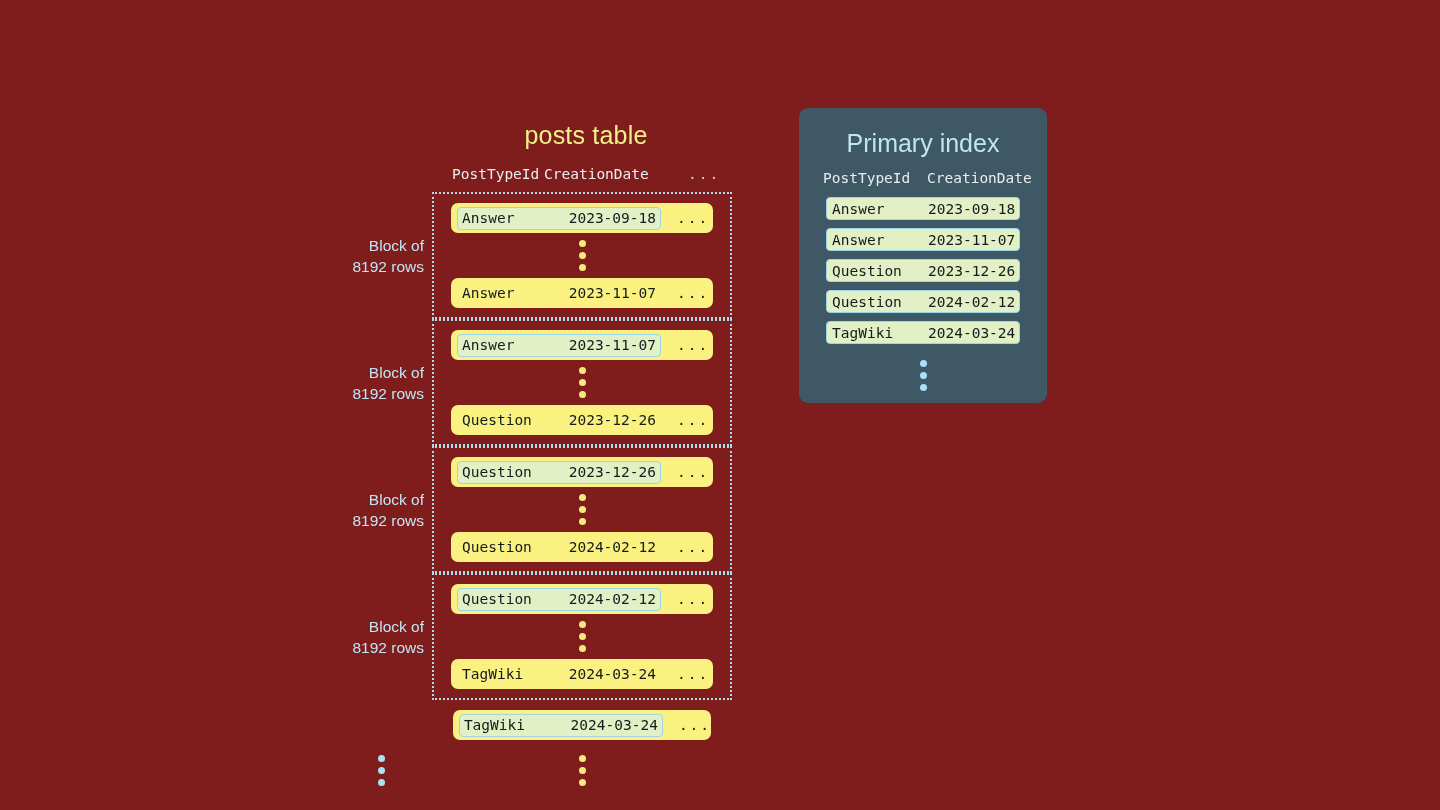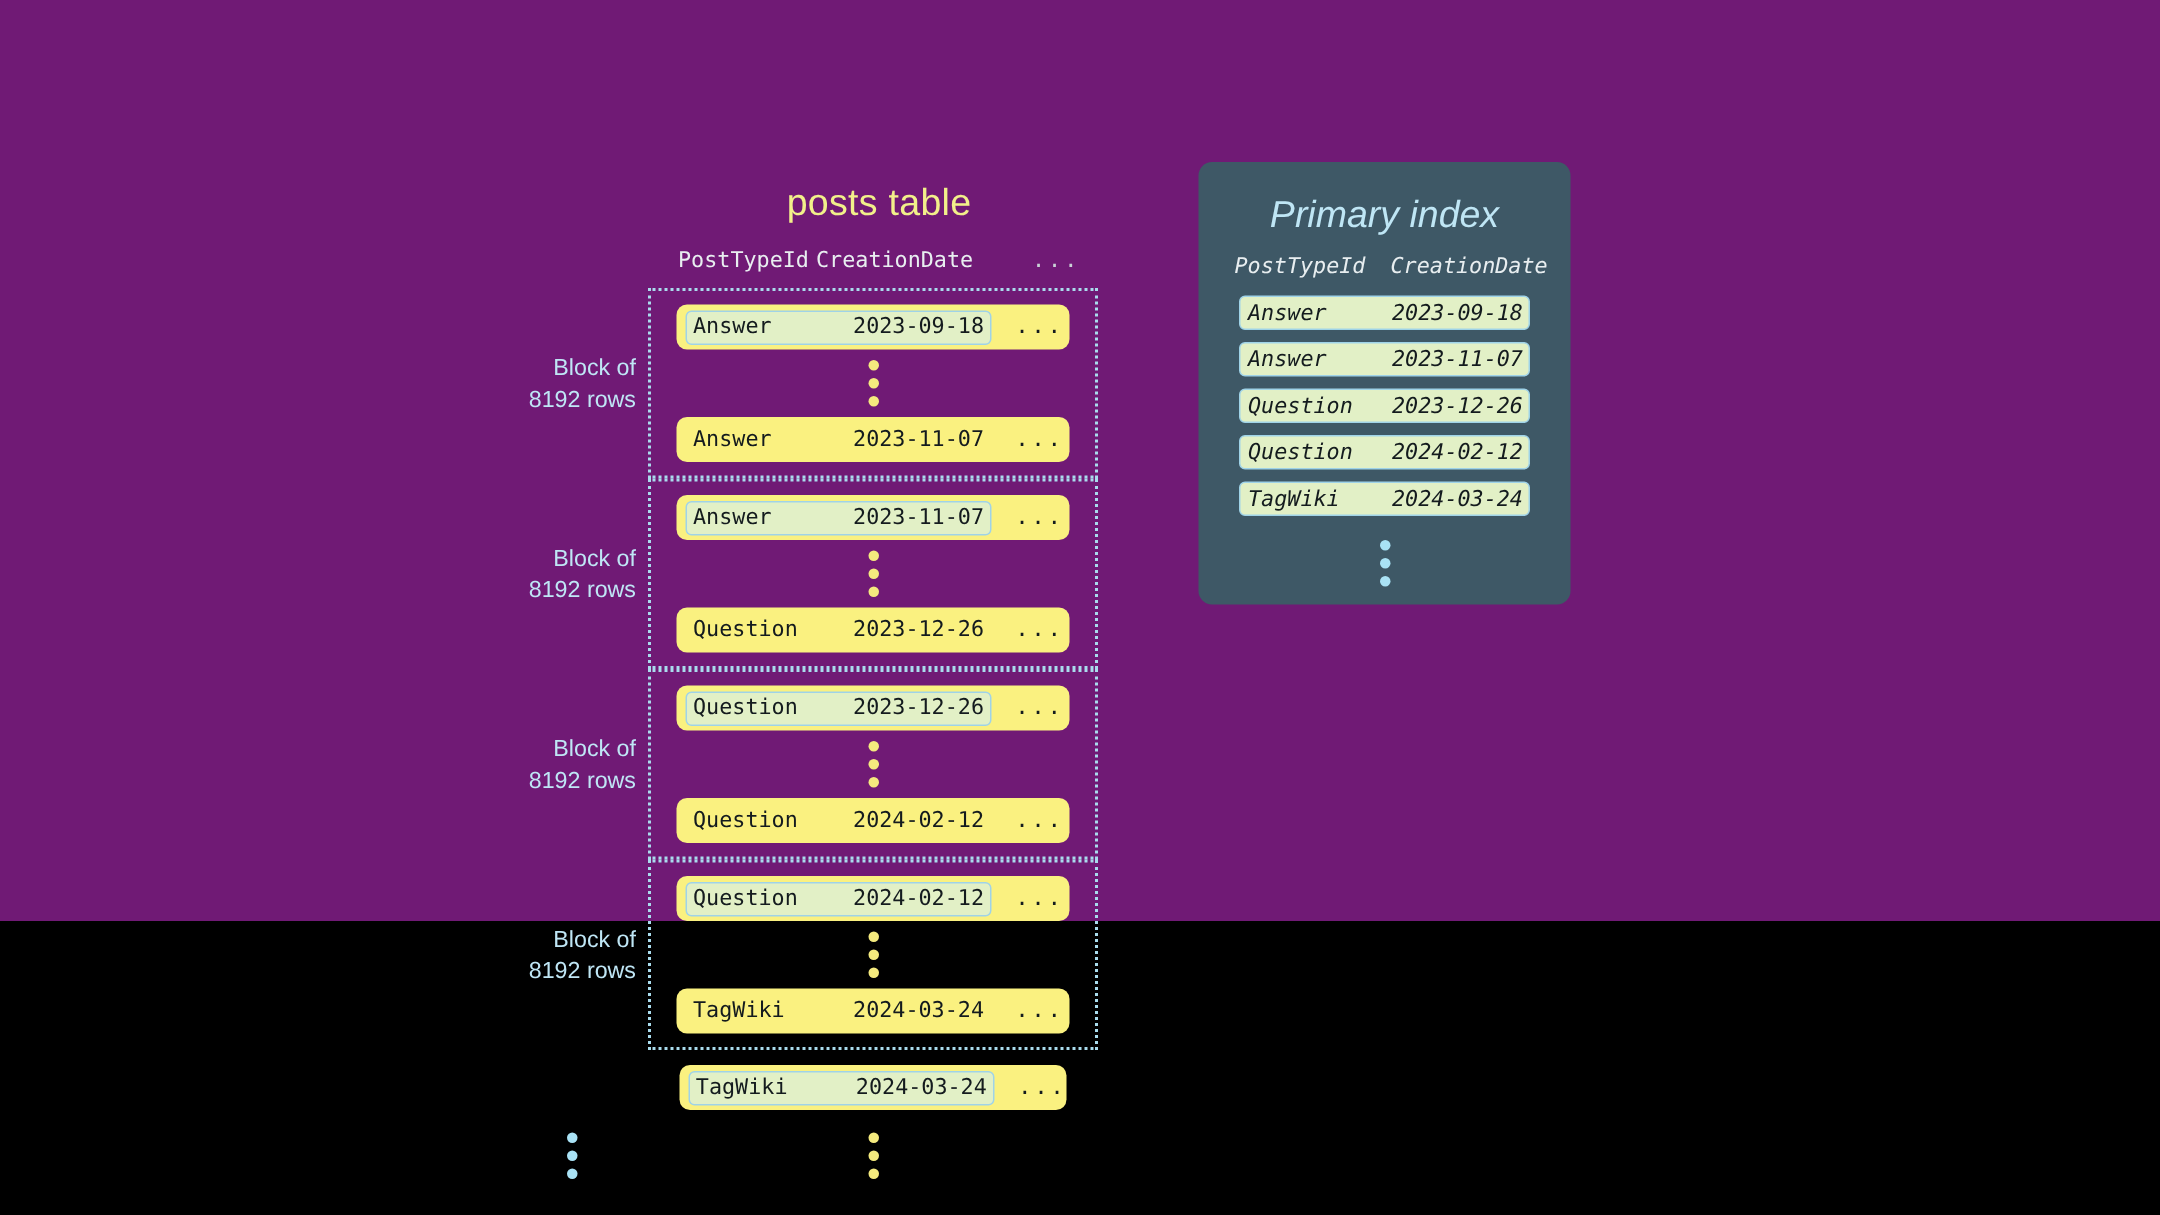--- a/index.html
+++ b/index.html
@@ -8,22 +8,22 @@
     width: 1440px;
     height: 810px;
     background: #000000;
     overflow: hidden;
     font-family: "Liberation Sans", sans-serif;
   }
 
   #stage {
     position: relative;
     width: 1440px;
-    height: 614px;
-    background: #701a75;
+    height: 810px;
+    background: #7f1d1d;
   }
 
   
 
   #posts-table {
     position: absolute;
     left: 330px;
     top: 118px;
     width: 410px;
   }
@@ -180,21 +180,20 @@
 
   #primary-index {
     position: absolute;
     left: 799px;
     top: 108px;
     width: 248px;
     height: 295px;
     background: #3e5866;
     border-radius: 9px;
     padding-top: 18px;
-    font-style: italic;
   }
 
   .index-title {
     color: #bfe6f5;
     font-size: 25px;
     text-align: center;
     height: 34px;
     line-height: 34px;
   }
 

